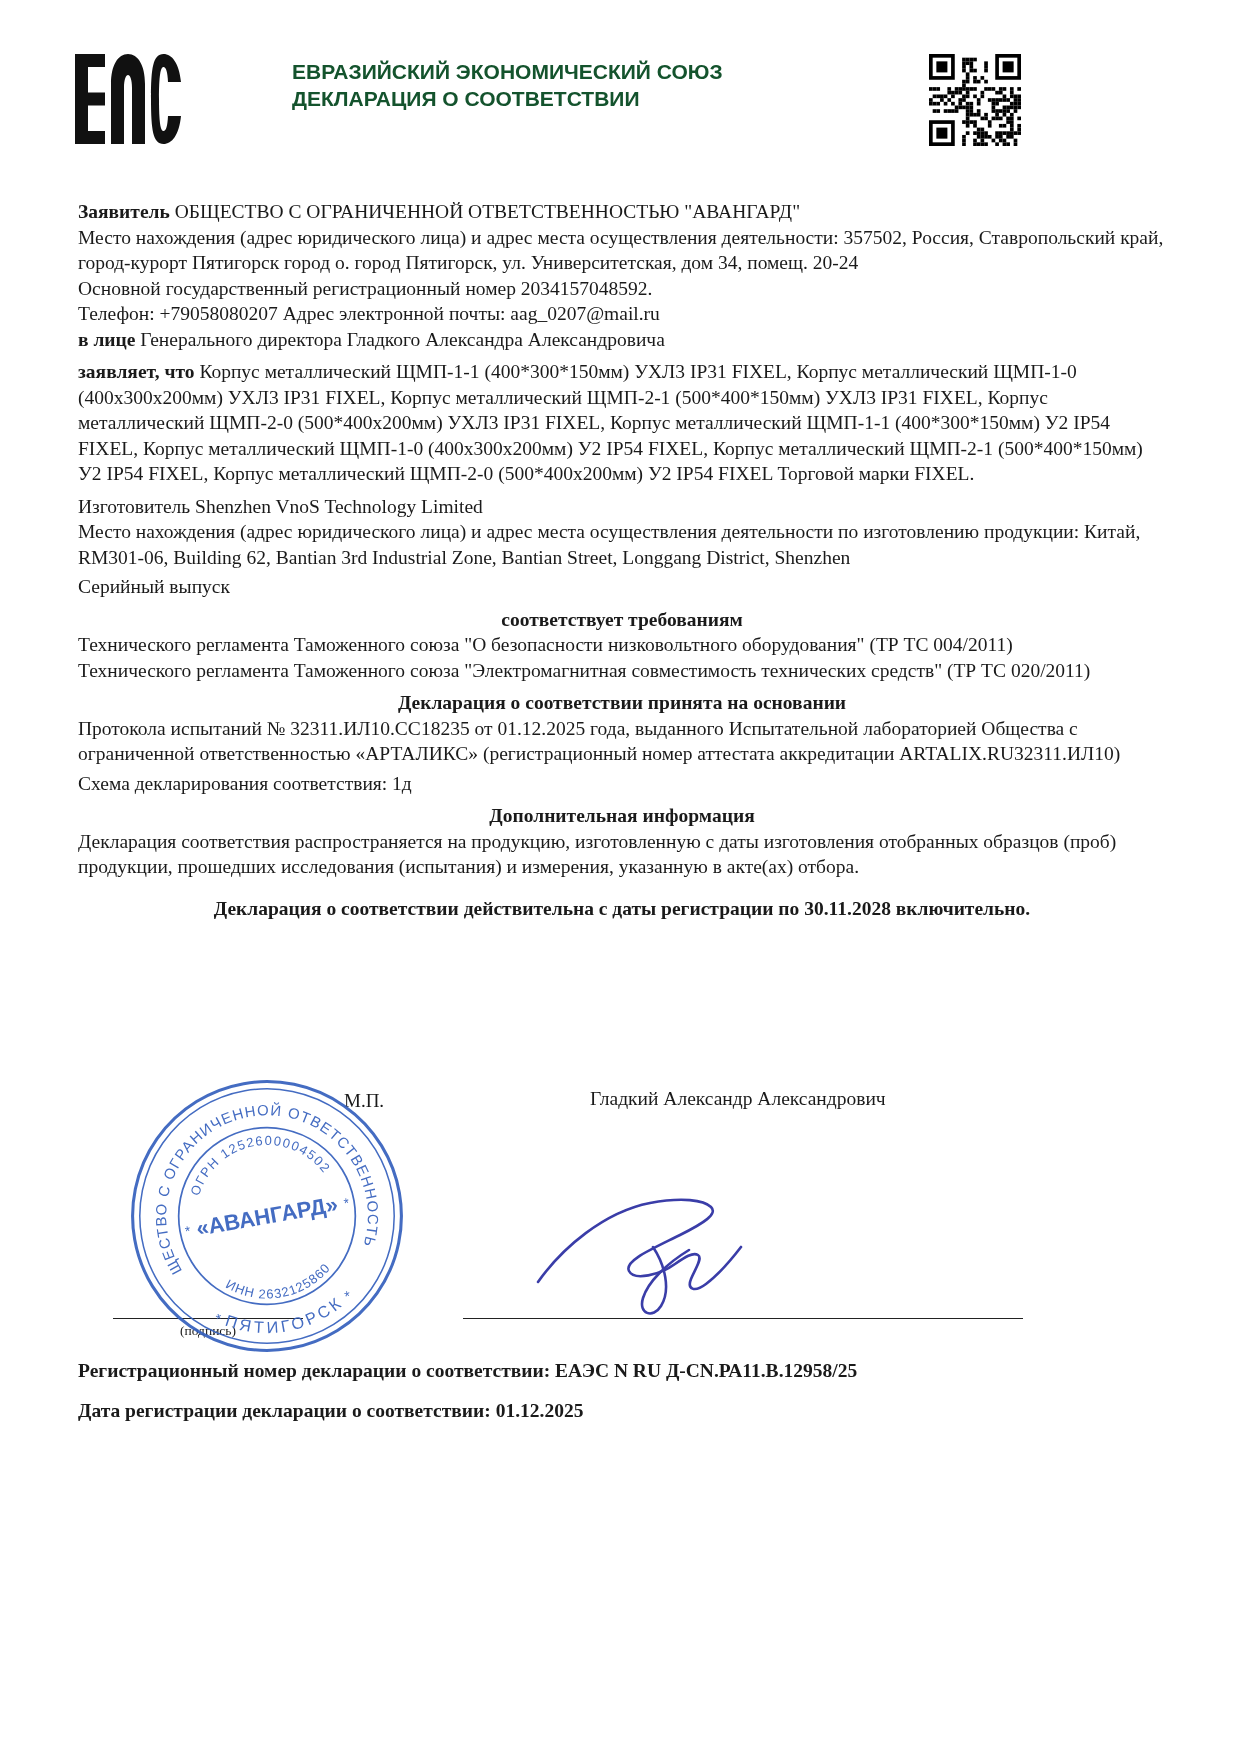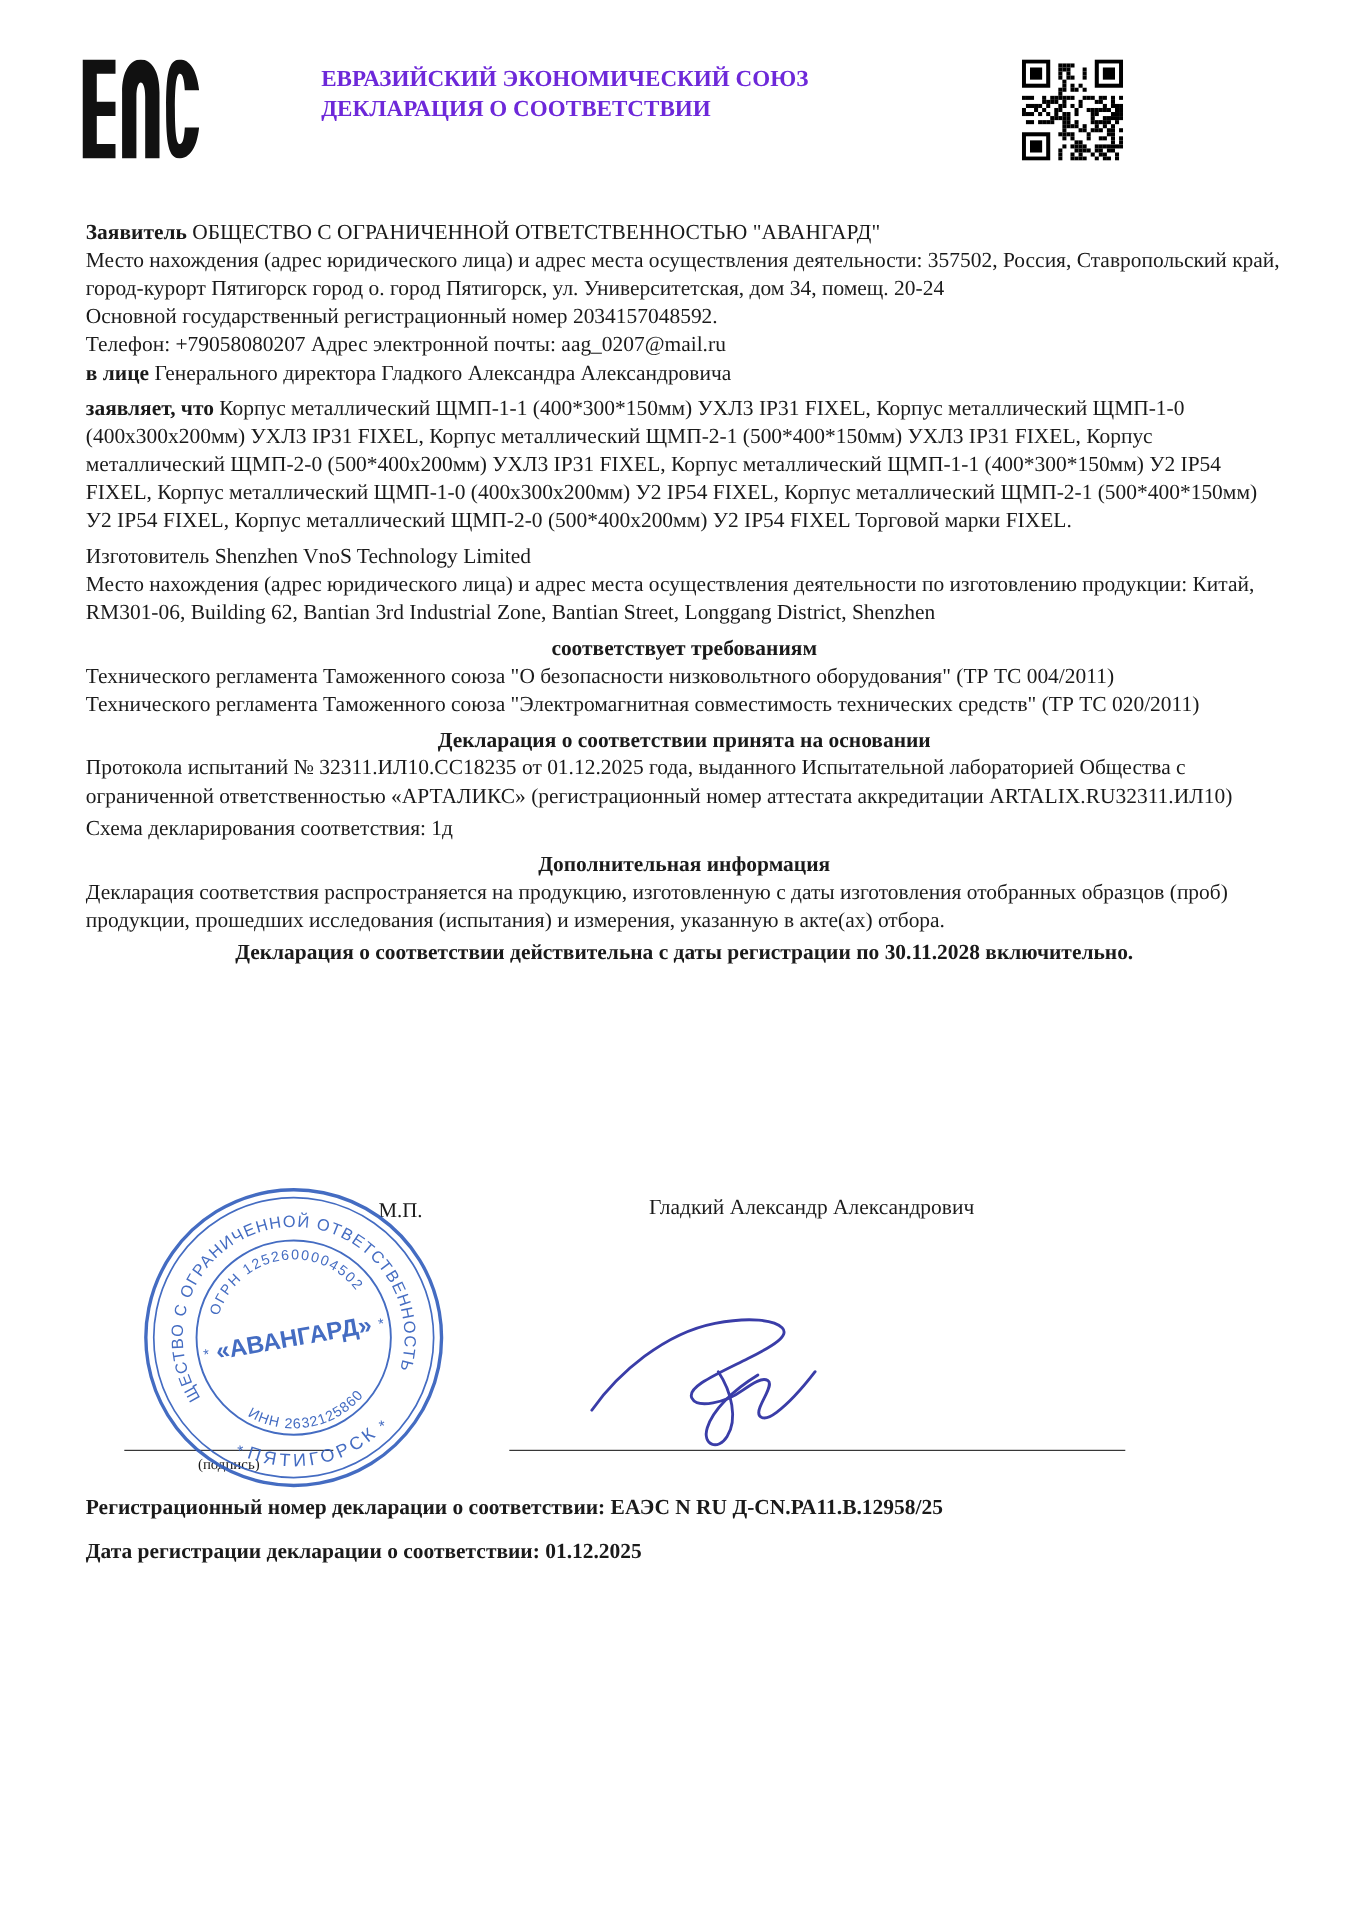--- a/index.html
+++ b/index.html
@@ -10,33 +10,33 @@
     height: 1755px;
     background: #fff;
     font-family: "Liberation Serif", serif;
     color: #1a1a1a;
     overflow: hidden;
   }
   
   .eac-logo { position: absolute; left: 75px; top: 54px; }
   .doc-title {
     position: absolute; left: 292px; top: 58px;
-    font-family: Liberation Serif, serif;
-    font-weight: bold; font-size: 21px; line-height: 27px; color: #6d28d9;
+    font-family: Liberation Sans, sans-serif;
+    font-weight: bold; font-size: 21px; line-height: 27px; color: #14532d;
   }
   .qr { position: absolute; left: 929px; top: 54px; width: 92px; height: 92px; }
   
   .content {
     position: absolute; left: 78px; top: 199px; width: 1088px;
     font-size: 19.5px; line-height: 25.5px;
   }
   .para { margin: 0; }
   .mt-a { margin-top: 7px; }
   .mt-b { margin-top: 4px; }
-  .mt-c { margin-top: 4px; }
+  .mt-c { margin-top: 16px; }
   .bold { font-weight: bold; text-align: center; }
   
   .mp-mark { position: absolute; left: 344px; top: 1090px; font-size: 19px; }
   .fio-name { position: absolute; left: 590px; top: 1088px; font-size: 19.5px; text-align: right; }
   .stamp {
     position: absolute; left: 123px; top: 1072px; width: 288px; height: 288px;
     transform: rotate(-10deg); opacity: 0.92; z-index: 3;
   }
   .signature { position: absolute; left: 532px; top: 1190px; z-index: 3; }
   .sig-line { position: absolute; border-top: 1.4px solid #222; height: 0; z-index: 1; }
@@ -280,20 +280,21 @@
 
   <main class="content">
     <p class="para"><b>Заявитель</b> <span>ОБЩЕСТВО С ОГРАНИЧЕННОЙ ОТВЕТСТВЕННОСТЬЮ "АВАНГАРД"</span></p>
     <p class="para">Место нахождения (адрес юридического лица) и адрес места осуществления деятельности: 357502, Россия, Ставропольский край, город-курорт Пятигорск город о. город Пятигорск, ул. Университетская, дом 34, помещ. 20-24</p>
     <p class="para">Основной государственный регистрационный номер 2034157048592.</p>
     <p class="para">Телефон: +79058080207 Адрес электронной почты: aag_0207@mail.ru</p>
     <p class="para"><b>в лице</b> <span>Генерального директора Гладкого Александра Александровича</span></p>
     <p class="para mt-a"><b>заявляет, что</b> <span>Корпус металлический ЩМП-1-1 (400*300*150мм) УХЛ3 IP31 FIXEL, Корпус металлический ЩМП-1-0 (400х300х200мм) УХЛ3 IP31 FIXEL, Корпус металлический ЩМП-2-1 (500*400*150мм) УХЛ3 IP31 FIXEL, Корпус металлический ЩМП-2-0 (500*400х200мм) УХЛ3 IP31 FIXEL, Корпус металлический ЩМП-1-1 (400*300*150мм) У2 IP54 FIXEL, Корпус металлический ЩМП-1-0 (400х300х200мм) У2 IP54 FIXEL, Корпус металлический ЩМП-2-1 (500*400*150мм) У2 IP54 FIXEL, Корпус металлический ЩМП-2-0 (500*400х200мм) У2 IP54 FIXEL Торговой марки FIXEL.</span></p>
     <p class="para mt-a">Изготовитель Shenzhen VnoS Technology Limited</p>
     <p class="para">Место нахождения (адрес юридического лица) и адрес места осуществления деятельности по изготовлению продукции: Китай, RM301-06, Building 62, Bantian 3rd Industrial Zone, Bantian Street, Longgang District, Shenzhen</p>
+    <p class="para mt-b">Серийный выпуск</p>
     <p class="para bold mt-a">соответствует требованиям</p>
     <p class="para">Технического регламента Таможенного союза "О безопасности низковольтного оборудования" (ТР ТС 004/2011)</p>
     <p class="para">Технического регламента Таможенного союза "Электромагнитная совместимость технических средств" (ТР ТС 020/2011)</p>
     <p class="para bold mt-a">Декларация о соответствии принята на основании</p>
     <p class="para">Протокола испытаний № 32311.ИЛ10.СС18235 от 01.12.2025 года, выданного Испытательной лабораторией Общества с ограниченной ответственностью «АРТАЛИКС» (регистрационный номер аттестата аккредитации ARTALIX.RU32311.ИЛ10)</p>
     <p class="para mt-b">Схема декларирования соответствия: 1д</p>
     <p class="para bold mt-a">Дополнительная информация</p>
     <p class="para">Декларация соответствия распространяется на продукцию, изготовленную с даты изготовления отобранных образцов (проб) продукции, прошедших исследования (испытания) и измерения, указанную в акте(ах) отбора.</p>
     <p class="para bold mt-c">Декларация о соответствии действительна с даты регистрации по 30.11.2028 включительно.</p>
   </main>

